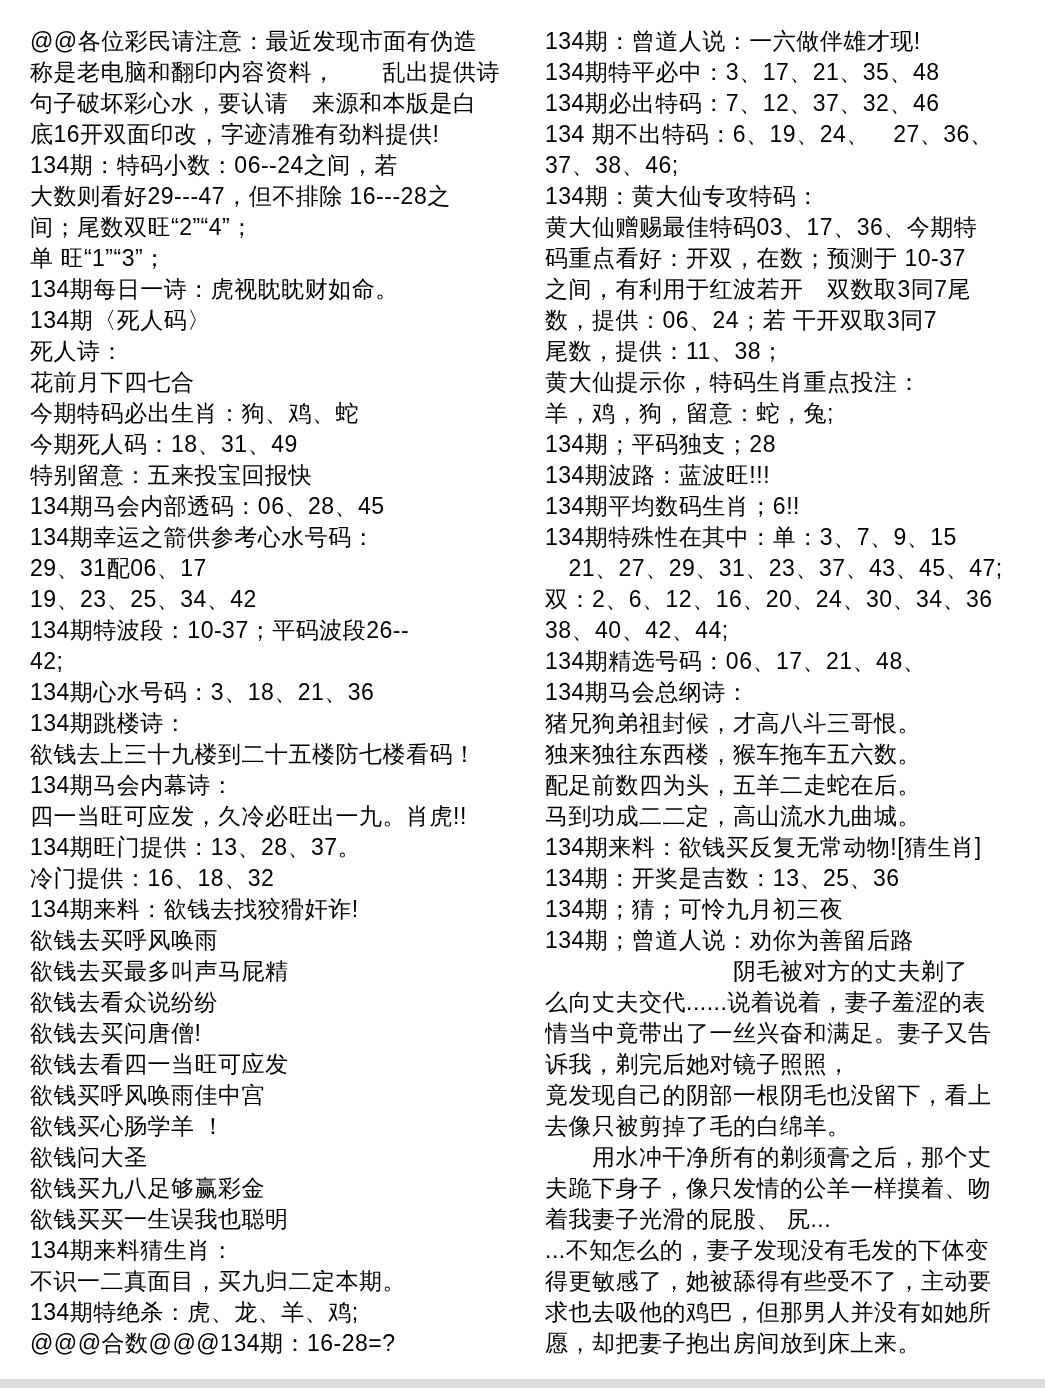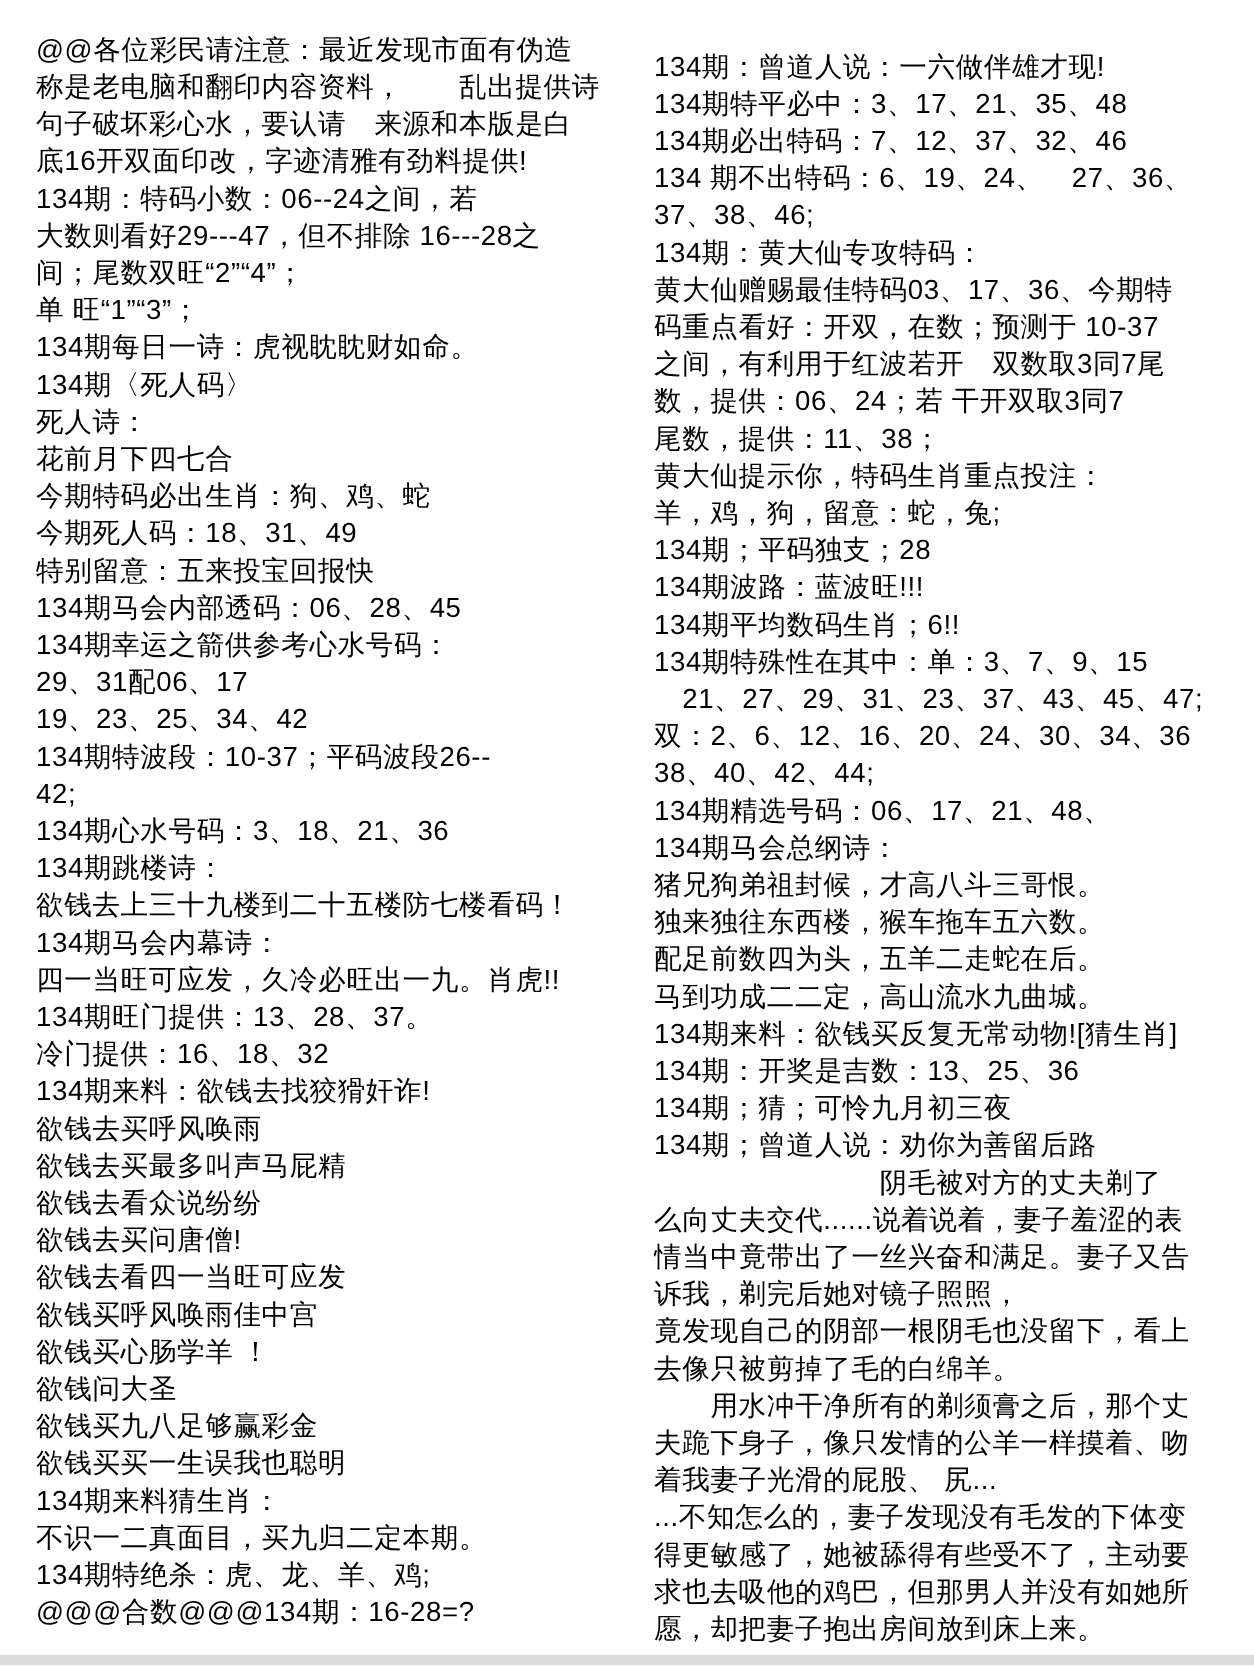--- a/index.html
+++ b/index.html
@@ -25,21 +25,20 @@
     white-space: pre;
     color: #000000;
   }
   .col-left {
     left: 30px;
     width: 510px;
   }
   .col-right {
     left: 545px;
     width: 500px;
-    margin-top: 14px;
   }
   .line {
     height: 31px;
     overflow: hidden;
   }
   .bottom-bar {
     position: absolute;
     left: 0;
     bottom: 0;
     width: 100%;

